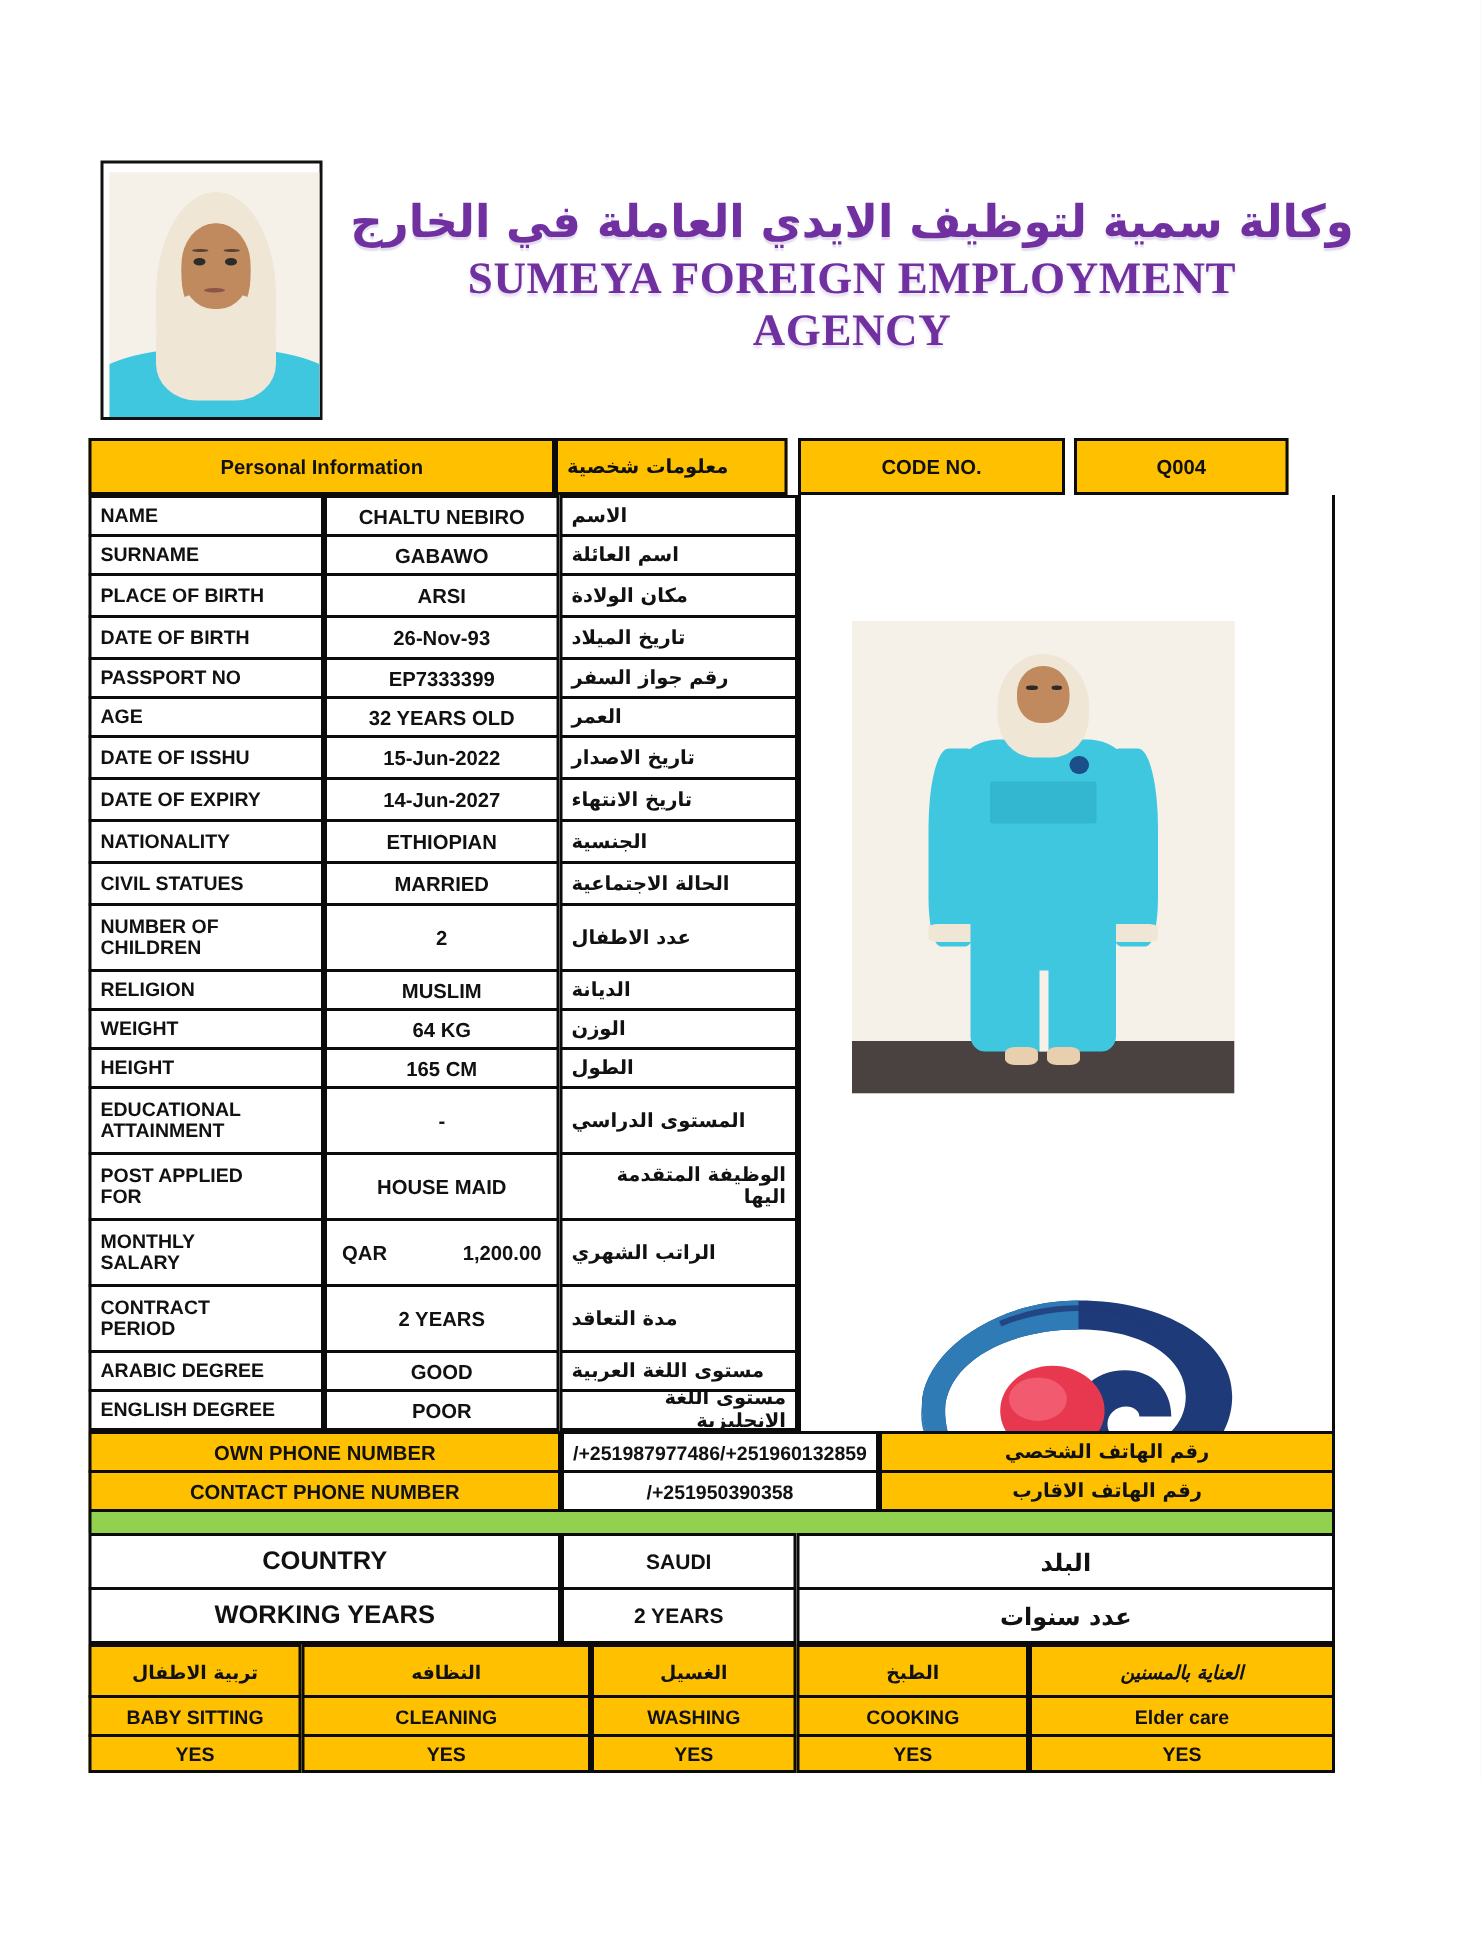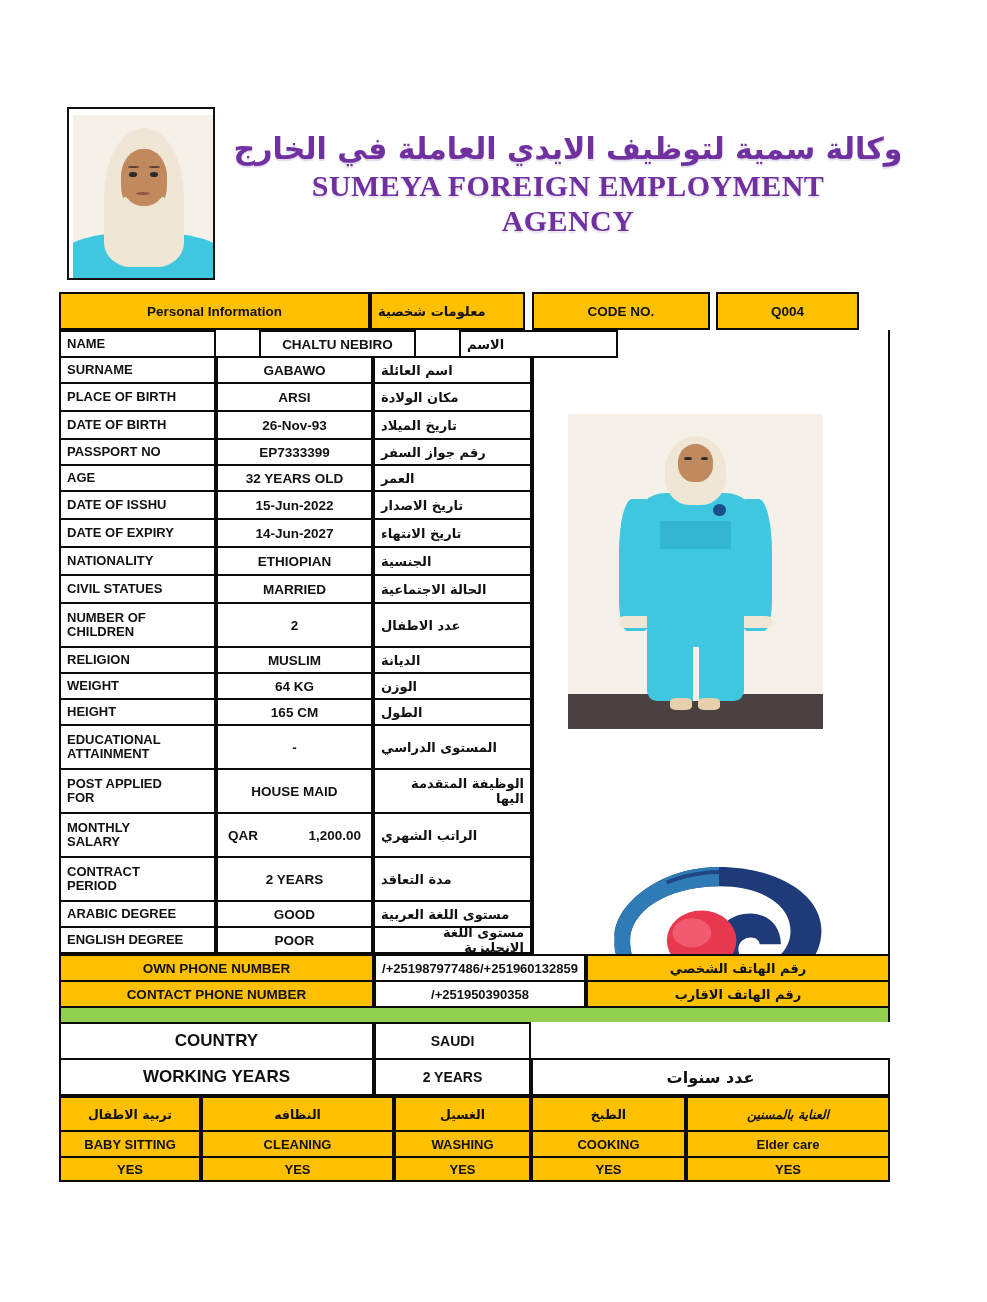--- a/index.html
+++ b/index.html
@@ -253,21 +253,21 @@
     <div class="band hdr-row">
       <div class="cell yellow hdr-pi c-cent">Personal Information</div>
       <div class="cell yellow hdr-piar c-right ar">معلومات شخصية</div>
       <div class="hdr-gap"></div>
       <div class="cell yellow hdr-code c-cent">CODE NO.</div>
       <div class="hdr-gap2"></div>
       <div class="cell yellow hdr-q c-cent">Q004</div>
     </div>
 
     <div id="rows-host">
-        <div class="band" style="top: 38px; height: 28px; gap: 43px;">
+        <div class="band" style="top: 38px; height: 28px;">
           <div class="cell w-lbl c-left lbl">NAME</div>
           <div class="cell w-val c-cent">CHALTU NEBIRO</div>
           <div class="cell w-ar c-right ar">الاسم</div>
         </div>
         <div class="band" style="top: 64px; height: 28px;">
           <div class="cell w-lbl c-left lbl">SURNAME</div>
           <div class="cell w-val c-cent">GABAWO</div>
           <div class="cell w-ar c-right ar">اسم العائلة</div>
         </div>
         <div class="band" style="top: 90px; height: 30px;">
@@ -392,20 +392,21 @@
           <div class="cell yellow c-cent ar" style="width: 304px;">رقم الهاتف الاقارب</div>
         </div>
       </div>
 
     <div class="green-bar" id="green-bar" style="top: 716px; background: rgb(146, 208, 80);"></div>
 
     <div id="dest-host">
         <div class="band" style="top: 730px; height: 38px;">
           <div class="cell c-cent" style="width: 315px; font-size: 17px;">COUNTRY</div>
           <div class="cell c-cent" style="width: 157px; font-size: 14px;">SAUDI</div>
+          <div class="cell c-cent ar" style="width: 359px; font-size: 16px;">البلد</div>
         </div>
         <div class="band" style="top: 766px; height: 38px;">
           <div class="cell c-cent" style="width: 315px; font-size: 17px;">WORKING YEARS</div>
           <div class="cell c-cent" style="width: 157px; font-size: 14px;">2 YEARS</div>
           <div class="cell c-cent ar" style="width: 359px; font-size: 16px;">عدد سنوات</div>
         </div>
       </div>
 
     <div id="skills-host">
         <div class="band" style="top: 804px; height: 36px;">

